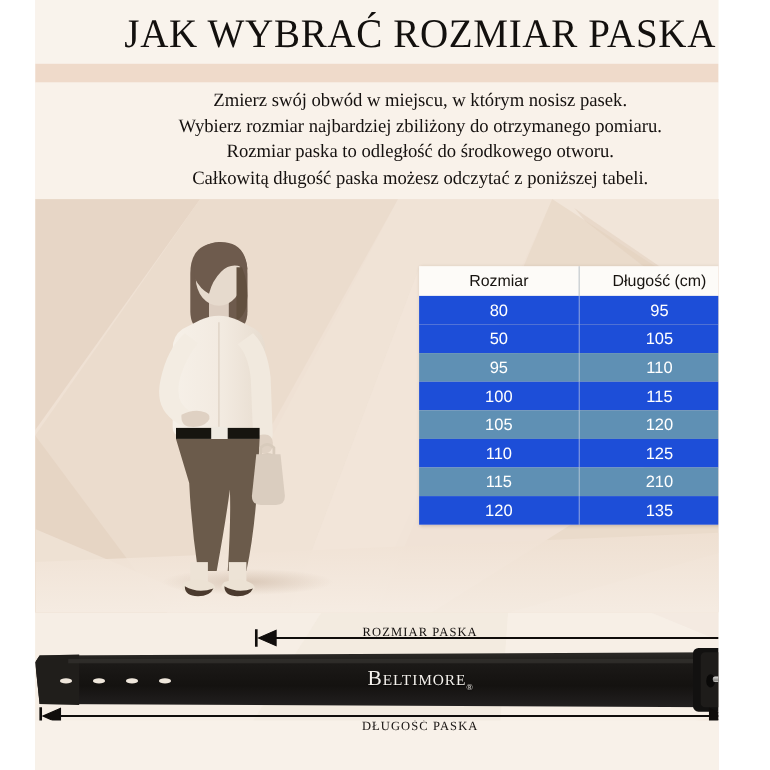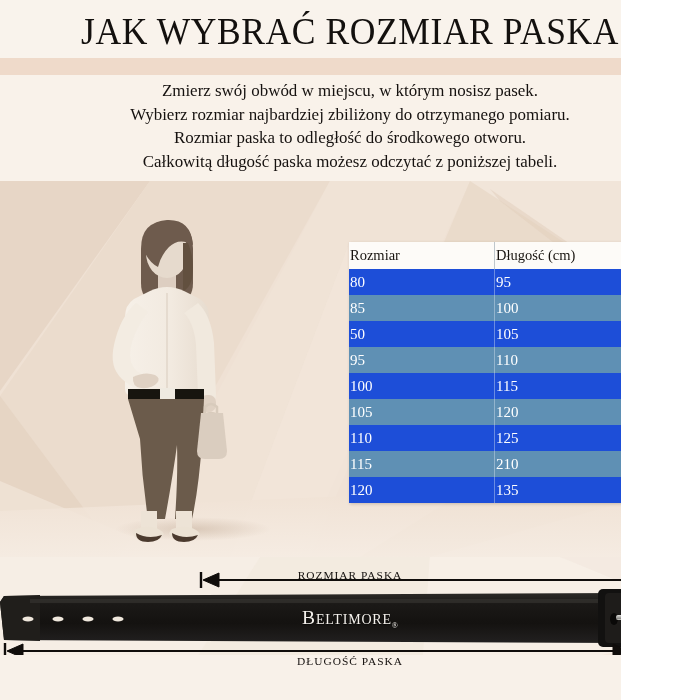--- a/index.html
+++ b/index.html
@@ -7,20 +7,21 @@
     padding: 0;
     background: #ffffff;
   }
   #infographic {
     position: relative;
     width: 621px;
     height: 700px;
     overflow: hidden;
     background: #F7F0E9;
     font-family: "Liberation Serif", "DejaVu Serif", serif;
+    margin-left: 32px;
     -webkit-font-smoothing: antialiased;
   }
 
   
   .header-band {
     position: absolute;
     left: 0; top: 0;
     width: 700px; height: 58px;
     background: #F9F3EC;
     z-index: 5;
@@ -84,22 +85,22 @@
     position: absolute;
     left: 349px; top: 242px;
     width: 291px;
     border-collapse: collapse;
     z-index: 8;
     box-shadow: 1px 1px 3px rgba(60,40,25,0.22);
     table-layout: fixed;
   }
   .size-table th,
   .size-table td {
-    text-align: left;
-    font-family: Liberation Serif, serif;
+    text-align: center;
+    font-family: Liberation Sans, sans-serif;
   }
   .size-table thead th {
     background: #FDFBF8;
     color: #17130F;
     font-weight: 400;
     font-size: 14.5px;
     height: 25px;
     border-right: 1px solid #BFC7CC;
   }
   .size-table thead th:last-child { border-right: none; }
@@ -259,24 +260,20 @@
       <tr>
         <th>Rozmiar</th>
         <th>Długość (cm)</th>
       </tr>
     </thead>
     <tbody>
       <tr class="odd">
         <td>80</td>
         <td>95</td>
       </tr>
-      <tr class="even">
-        <td>85</td>
-        <td>100</td>
-      </tr>
       <tr class="odd">
         <td>50</td>
         <td>105</td>
       </tr>
       <tr class="even">
         <td>95</td>
         <td>110</td>
       </tr>
       <tr class="odd">
         <td>100</td>

